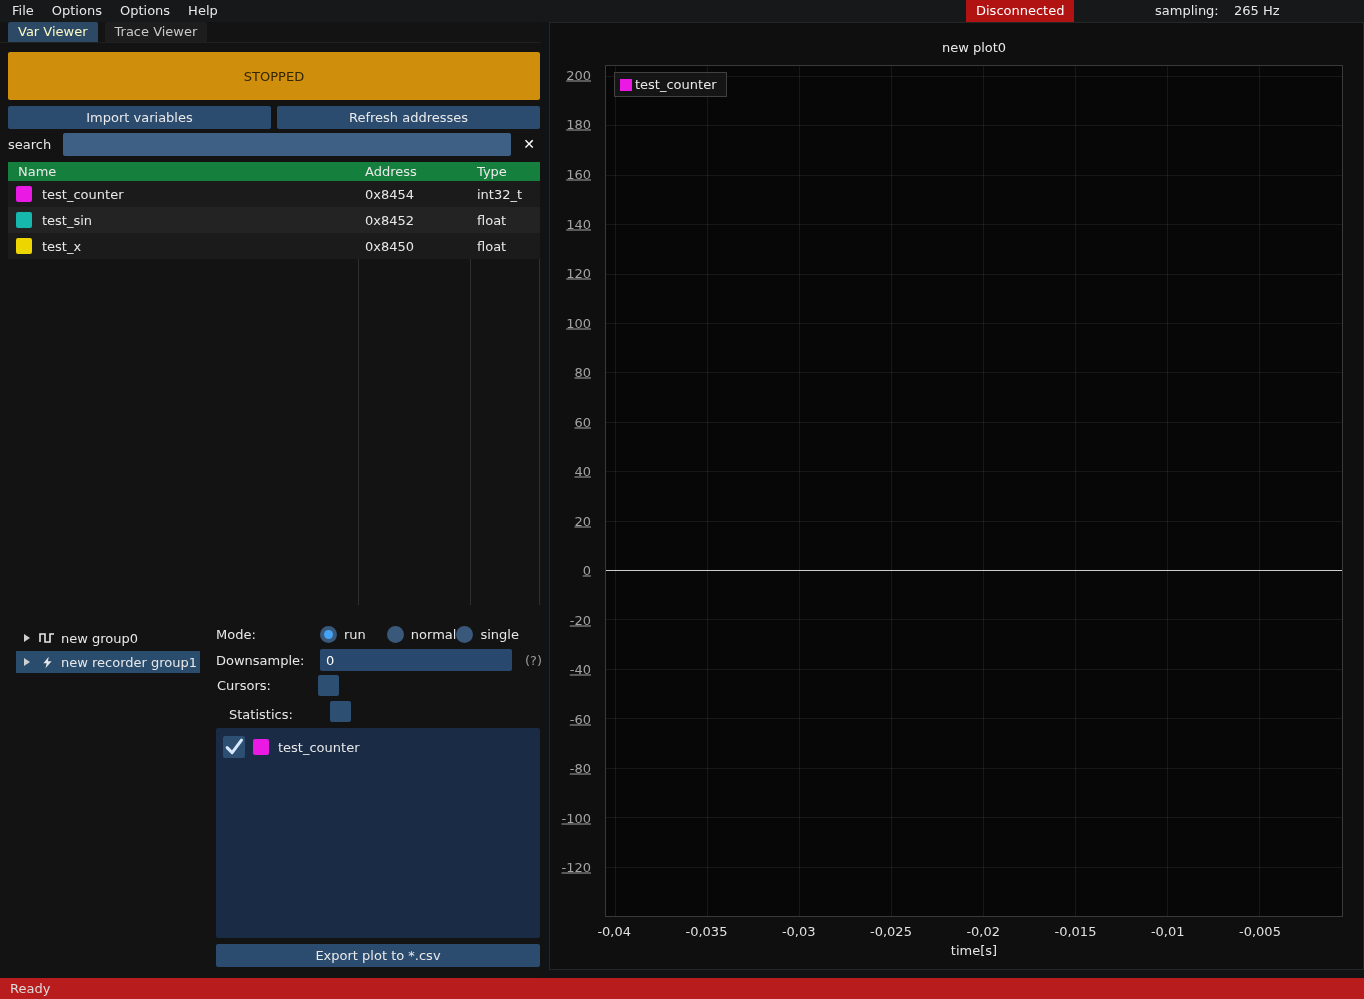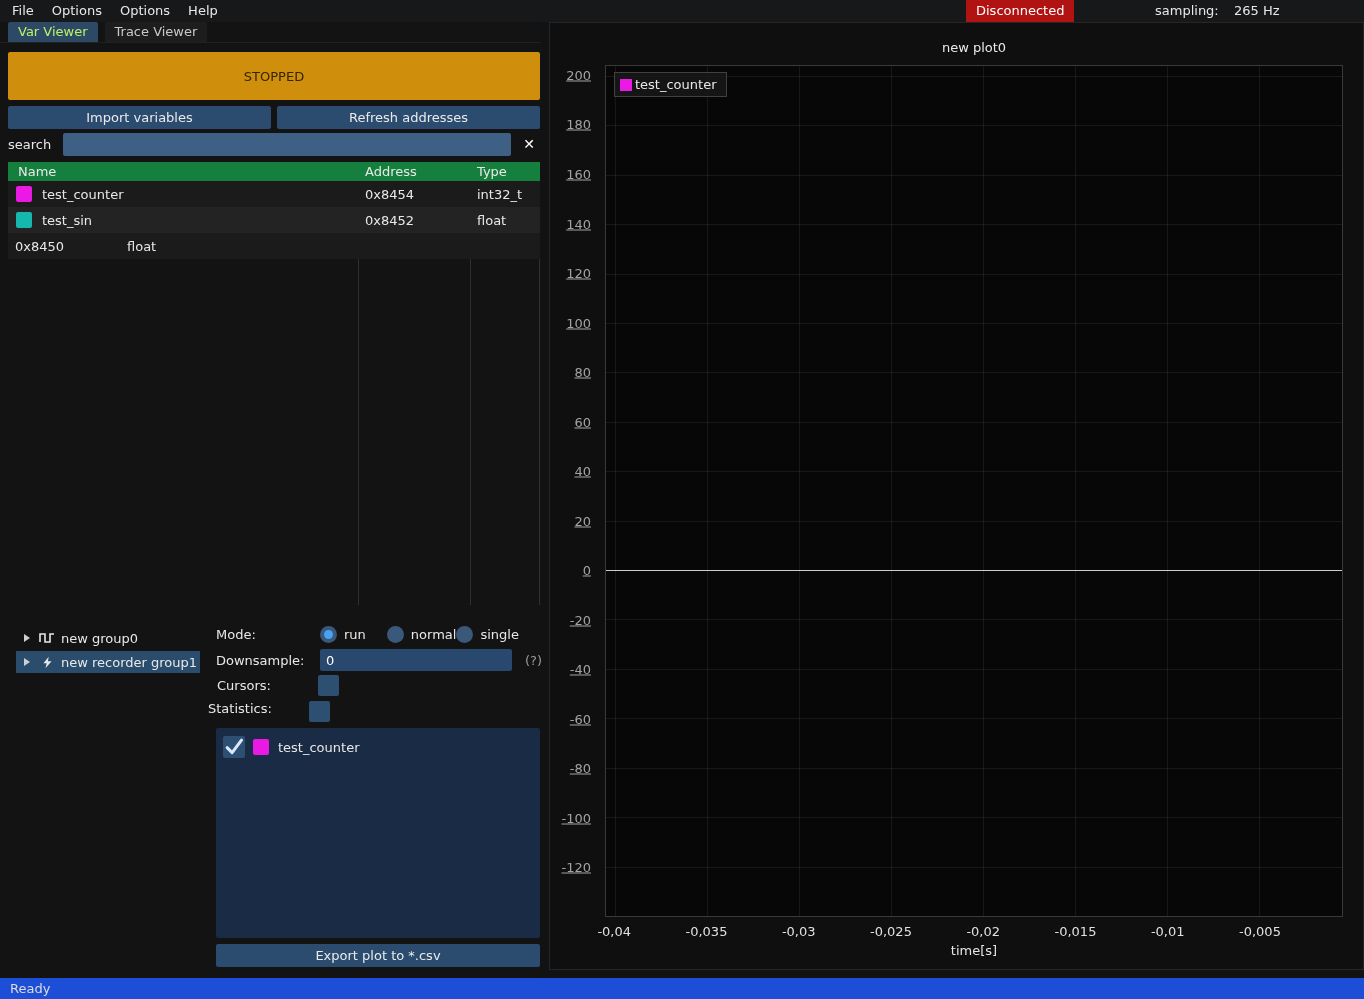--- a/index.html
+++ b/index.html
@@ -19,21 +19,21 @@
   .menubar { position:absolute; left:0; top:0; width:1364px; height:22px; background:#171819; display:flex; align-items:center; padding-left:3px; }
   .menu-item { padding:0 9px; height:22px; line-height:22px; cursor:default; }
   .badge-disconnected { position:absolute; left:966px; top:0; height:22px; line-height:22px; padding:0 10px; background:#b11313; color:#ffffff; }
   .sampling-label { position:absolute; left:1155px; top:0; height:22px; line-height:22px; }
   .sampling-value { position:absolute; left:1234px; top:0; height:22px; line-height:22px; }
 
   
   .left-panel { position:absolute; left:0; top:22px; width:541px; height:956px; background:#131313; }
   .tabbar { position:absolute; left:0; top:0; width:100%; height:21px; display:flex; padding-left:8px; border-bottom:1px solid #202020; }
   .tab { height:20px; line-height:20px; padding:0 10px; margin-right:7px; background:#1d1d1d; color:#c9c9c9; border-radius:2px 2px 0 0; cursor:pointer; }
-  .tab.active { background:#2c4a66; color:#bef264; }
+  .tab.active { background:#2c4a66; color:#fef9c3; }
 
   .stopped-btn { position:absolute; left:8px; top:30px; width:532px; height:48px; background:#cf8e0b; border:none; border-radius:2px; color:#332600; }
 
   .blue-btn { background:#2b4c6f; border:none; border-radius:2px; color:#eaeaea; }
   .btn-import { position:absolute; left:8px; top:84px; width:263px; height:23px; }
   .btn-refresh { position:absolute; left:277px; top:84px; width:263px; height:23px; }
 
   .search-label { position:absolute; left:8px; top:111px; height:23px; line-height:23px; }
   .search-input { position:absolute; left:63px; top:111px; width:448px; height:23px; background:#3e6084; border:none; border-radius:2px; color:#ffffff; padding:0 6px; }
   .clear-btn { position:absolute; left:518px; top:111px; width:22px; height:23px; background:transparent; border:none; color:#ffffff; font-size:14px; line-height:23px; text-align:center; }
@@ -68,33 +68,33 @@
   .lbl-104 { width:104px; }
   .lbl-101 { width:101px; }
   .radio { width:17px; height:17px; border-radius:50%; background:#3a587a; margin-right:7px; position:relative; flex:none; cursor:pointer; }
   .radio.selected::after { content:""; position:absolute; left:4px; top:4px; width:9px; height:9px; border-radius:50%; background:#46a2f5; }
   .mr21 { margin-right:21px; }
   .mr10 { }
   .row-downsample { position:absolute; left:216px; top:627px; height:22px; display:flex; align-items:center; }
   .downsample-input { width:192px; height:22px; background:#28496d; border:none; border-radius:2px; color:#ffffff; padding:0 6px; }
   .hint { margin-left:13px; color:#9a9a9a; }
   .row-cursors { position:absolute; left:217px; top:653px; height:21px; display:flex; align-items:center; }
-  .row-statistics { position:absolute; left:208px; top:679px; height:21px; display:flex; align-items:flex-start; }
+  .row-statistics { position:absolute; left:229px; top:679px; height:21px; display:flex; align-items:flex-end; }
   .checkbox { width:21px; height:21px; background:#2d4f72; border-radius:2px; flex:none; cursor:pointer; display:flex; align-items:center; justify-content:center; }
 
   .series-panel { position:absolute; left:216px; top:706px; width:324px; height:210px; background:#1a2b45; border-radius:2px; padding:7px; }
   .series-row { display:flex; align-items:center; height:24px; }
   .series-check { width:22px; height:22px; }
   .series-swatch { width:16px; height:16px; border-radius:2px; margin-left:8px; flex:none; }
   .series-label { margin-left:9px; }
 
   .export-btn { position:absolute; left:216px; top:922px; width:324px; height:23px; }
 
   
-  .statusbar { position:absolute; left:0; top:978px; width:1364px; height:21px; background:#1d4ed8; line-height:21px; padding-left:10px; color:#dcdcdc; }
+  .statusbar { position:absolute; left:0; top:978px; width:1364px; height:21px; background:#b91c1c; line-height:21px; padding-left:10px; color:#dcdcdc; }
 
   
   .plot-panel { position:absolute; left:549px; top:22px; width:815px; height:948px; background:#0f0f0f; border:1px solid #262626; }
   .plot-title { position:absolute; left:55px; top:16px; width:738px; height:18px; line-height:18px; text-align:center; color:#eaeaea; }
   .plot-grid { position:absolute; left:55px; top:42px; width:738px; height:852px; background:#070707; border:1px solid #3a3a3a; cursor:crosshair; }
   .grid-h { position:absolute; left:0; right:0; height:1px; background:rgba(255,255,255,0.07); }
   .grid-h.zero { background:rgba(240,240,240,0.85); }
   .grid-v { position:absolute; top:0; bottom:0; width:1px; background:rgba(255,255,255,0.07); }
   .y-axis { position:absolute; left:0; top:42px; width:47px; height:852px; }
   .y-tick { position:absolute; right:6px; transform:translateY(-50%); color:#a3a3a3; white-space:nowrap;text-decoration:underline; }
@@ -156,20 +156,24 @@
     <div class="vt-row r1">
       <div class="cell-name">
         <span class="swatch" style="background: rgb(22, 184, 173);"></span>
         <span>test_sin</span>
       </div>
       <div class="cell-addr">0x8452</div>
       <div class="cell-type">float</div>
     </div>
 
     <div class="vt-row r2">
+      <div class="cell-name">
+        <span class="swatch" style="background: rgb(237, 213, 0);"></span>
+        <span>test_x</span>
+      </div>
       <div class="cell-addr">0x8450</div>
       <div class="cell-type">float</div>
     </div>
   </div>
 
   <div class="group-list">
     <div class="group-item">
       <span class="tree-arrow"></span>
       <span class="gicon">
         <svg viewBox="0 0 16 16" width="16" height="16">

